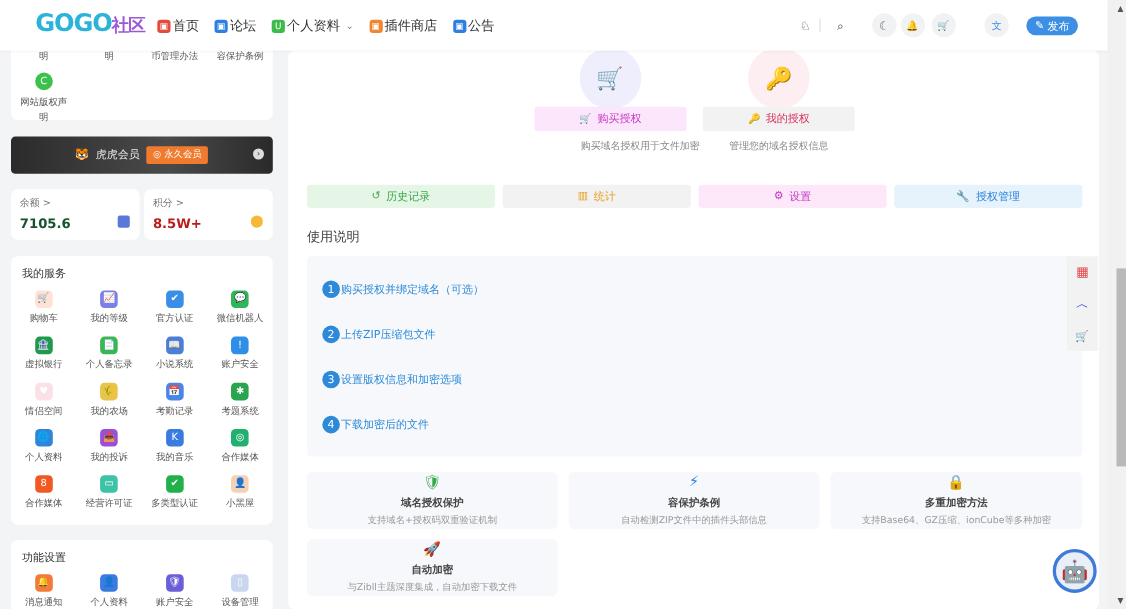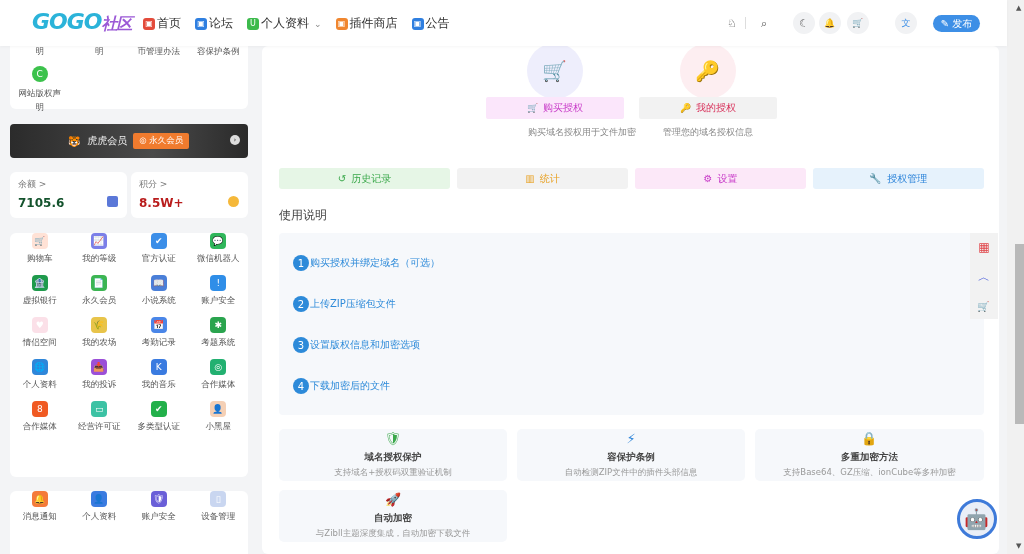--- a/index.html
+++ b/index.html
@@ -1,18 +1,18 @@
 <!DOCTYPE html>
 <html><head>
 <meta charset="utf-8">
 <style>
 *{box-sizing:border-box;margin:0;padding:0}
 body{width:1024px;height:554px;overflow:hidden;background:#f3f4f6;font-family:"DejaVu Sans","Liberation Sans",sans-serif;font-size:12px;color:#333;position:relative}
 .header{position:absolute;top:0;left:0;width:1007px;height:46px;background:#fff;display:flex;align-items:center;z-index:5;box-shadow:0 1px 3px rgba(0,0,0,.04)}
-.logo{position:absolute;left:32px;top:9px;font-weight:bold;font-size:22px;font-style:italic;letter-spacing:-1px;color:#2bb3d9}
+.logo{position:absolute;left:32px;top:9px;font-weight:bold;font-size:22px;letter-spacing:-1px;color:#2bb3d9}
 .logo span{color:#9b59d6;font-size:16px}
 .nav{position:absolute;left:143px;top:15px;display:flex;gap:14px}
 .nav-item{display:flex;align-items:center;gap:2px;font-size:12px;color:#333}
 .nav-ico{display:inline-block;width:12px;height:12px;border-radius:3px;color:#fff;font-size:8px;line-height:12px;text-align:center}
 .hicon{position:absolute;top:12px;width:22px;height:22px;border-radius:50%;display:flex;align-items:center;justify-content:center;font-size:11px;color:#555}
 .hicon.bg{background:#f1f2f4}
 .publish{position:absolute;left:933px;top:15px;width:47px;height:17px;border-radius:9px;background:#3d8fe6;color:#fff;font-size:10px;display:flex;align-items:center;justify-content:center;gap:3px}
 .scrollbar{position:absolute;right:0;top:0;width:17px;height:554px;background:#f1f1f1}
 .scroll-thumb{position:absolute;left:8px;top:244px;width:9px;height:180px;background:#b9b9b9}
 .scroll-up,.scroll-down{position:absolute;left:9px;font-size:7px;color:#555}
@@ -118,20 +118,21 @@
     <div class="stat-val" style="color:#14532d">7105.6</div>
     <div class="stat-ico" style="background:#5b78d8"></div>
   </div>
   <div class="stat" style="left:121px">
     <div class="stat-label">积分 &gt;</div>
     <div class="stat-val" style="color:#b91c1c">8.5W+</div>
     <div class="stat-ico" style="background:#f5b83a;border-radius:50%"></div>
   </div>
 
   <div class="card" style="top:233px;height:244px">
+    <div class="sec-title">我的服务</div>
     <div class="grid4" id="services-grid">
         <div class="gitem" style="margin-bottom: 4px;">
           <div class="gico" style="background: rgb(255, 226, 214);">🛒</div>
           <div>购物车</div>
         </div>
         <div class="gitem" style="margin-bottom: 4px;">
           <div class="gico" style="background: rgb(123, 127, 232);">📈</div>
           <div>我的等级</div>
         </div>
         <div class="gitem" style="margin-bottom: 4px;">
@@ -141,21 +142,21 @@
         <div class="gitem" style="margin-bottom: 4px;">
           <div class="gico" style="background: rgb(47, 182, 90);">💬</div>
           <div>微信机器人</div>
         </div>
         <div class="gitem" style="margin-bottom: 4px;">
           <div class="gico" style="background: rgb(31, 154, 76);">🏦</div>
           <div>虚拟银行</div>
         </div>
         <div class="gitem" style="margin-bottom: 4px;">
           <div class="gico" style="background: rgb(60, 181, 83);">📄</div>
-          <div>永久会员</div>
+          <div>个人备忘录</div>
         </div>
         <div class="gitem" style="margin-bottom: 4px;">
           <div class="gico" style="background: rgb(74, 127, 216);">📖</div>
           <div>小说系统</div>
         </div>
         <div class="gitem" style="margin-bottom: 4px;">
           <div class="gico" style="background: rgb(47, 142, 232);">!</div>
           <div>账户安全</div>
         </div>
         <div class="gitem" style="margin-bottom: 4px;">
@@ -203,20 +204,21 @@
           <div>多类型认证</div>
         </div>
         <div class="gitem" style="margin-bottom: 4px;">
           <div class="gico" style="background: rgb(245, 208, 181);">👤</div>
           <div>小黑屋</div>
         </div>
       </div>
   </div>
 
   <div class="card" style="top:491px;height:70px">
+    <div class="sec-title">功能设置</div>
     <div class="grid4" id="settings-grid">
         <div class="gitem" style="margin-bottom: 4px;">
           <div class="gico" style="background: rgb(244, 122, 58);">🔔</div>
           <div>消息通知</div>
         </div>
         <div class="gitem" style="margin-bottom: 4px;">
           <div class="gico" style="background: rgb(58, 123, 224);">👤</div>
           <div>个人资料</div>
         </div>
         <div class="gitem" style="margin-bottom: 4px;">

